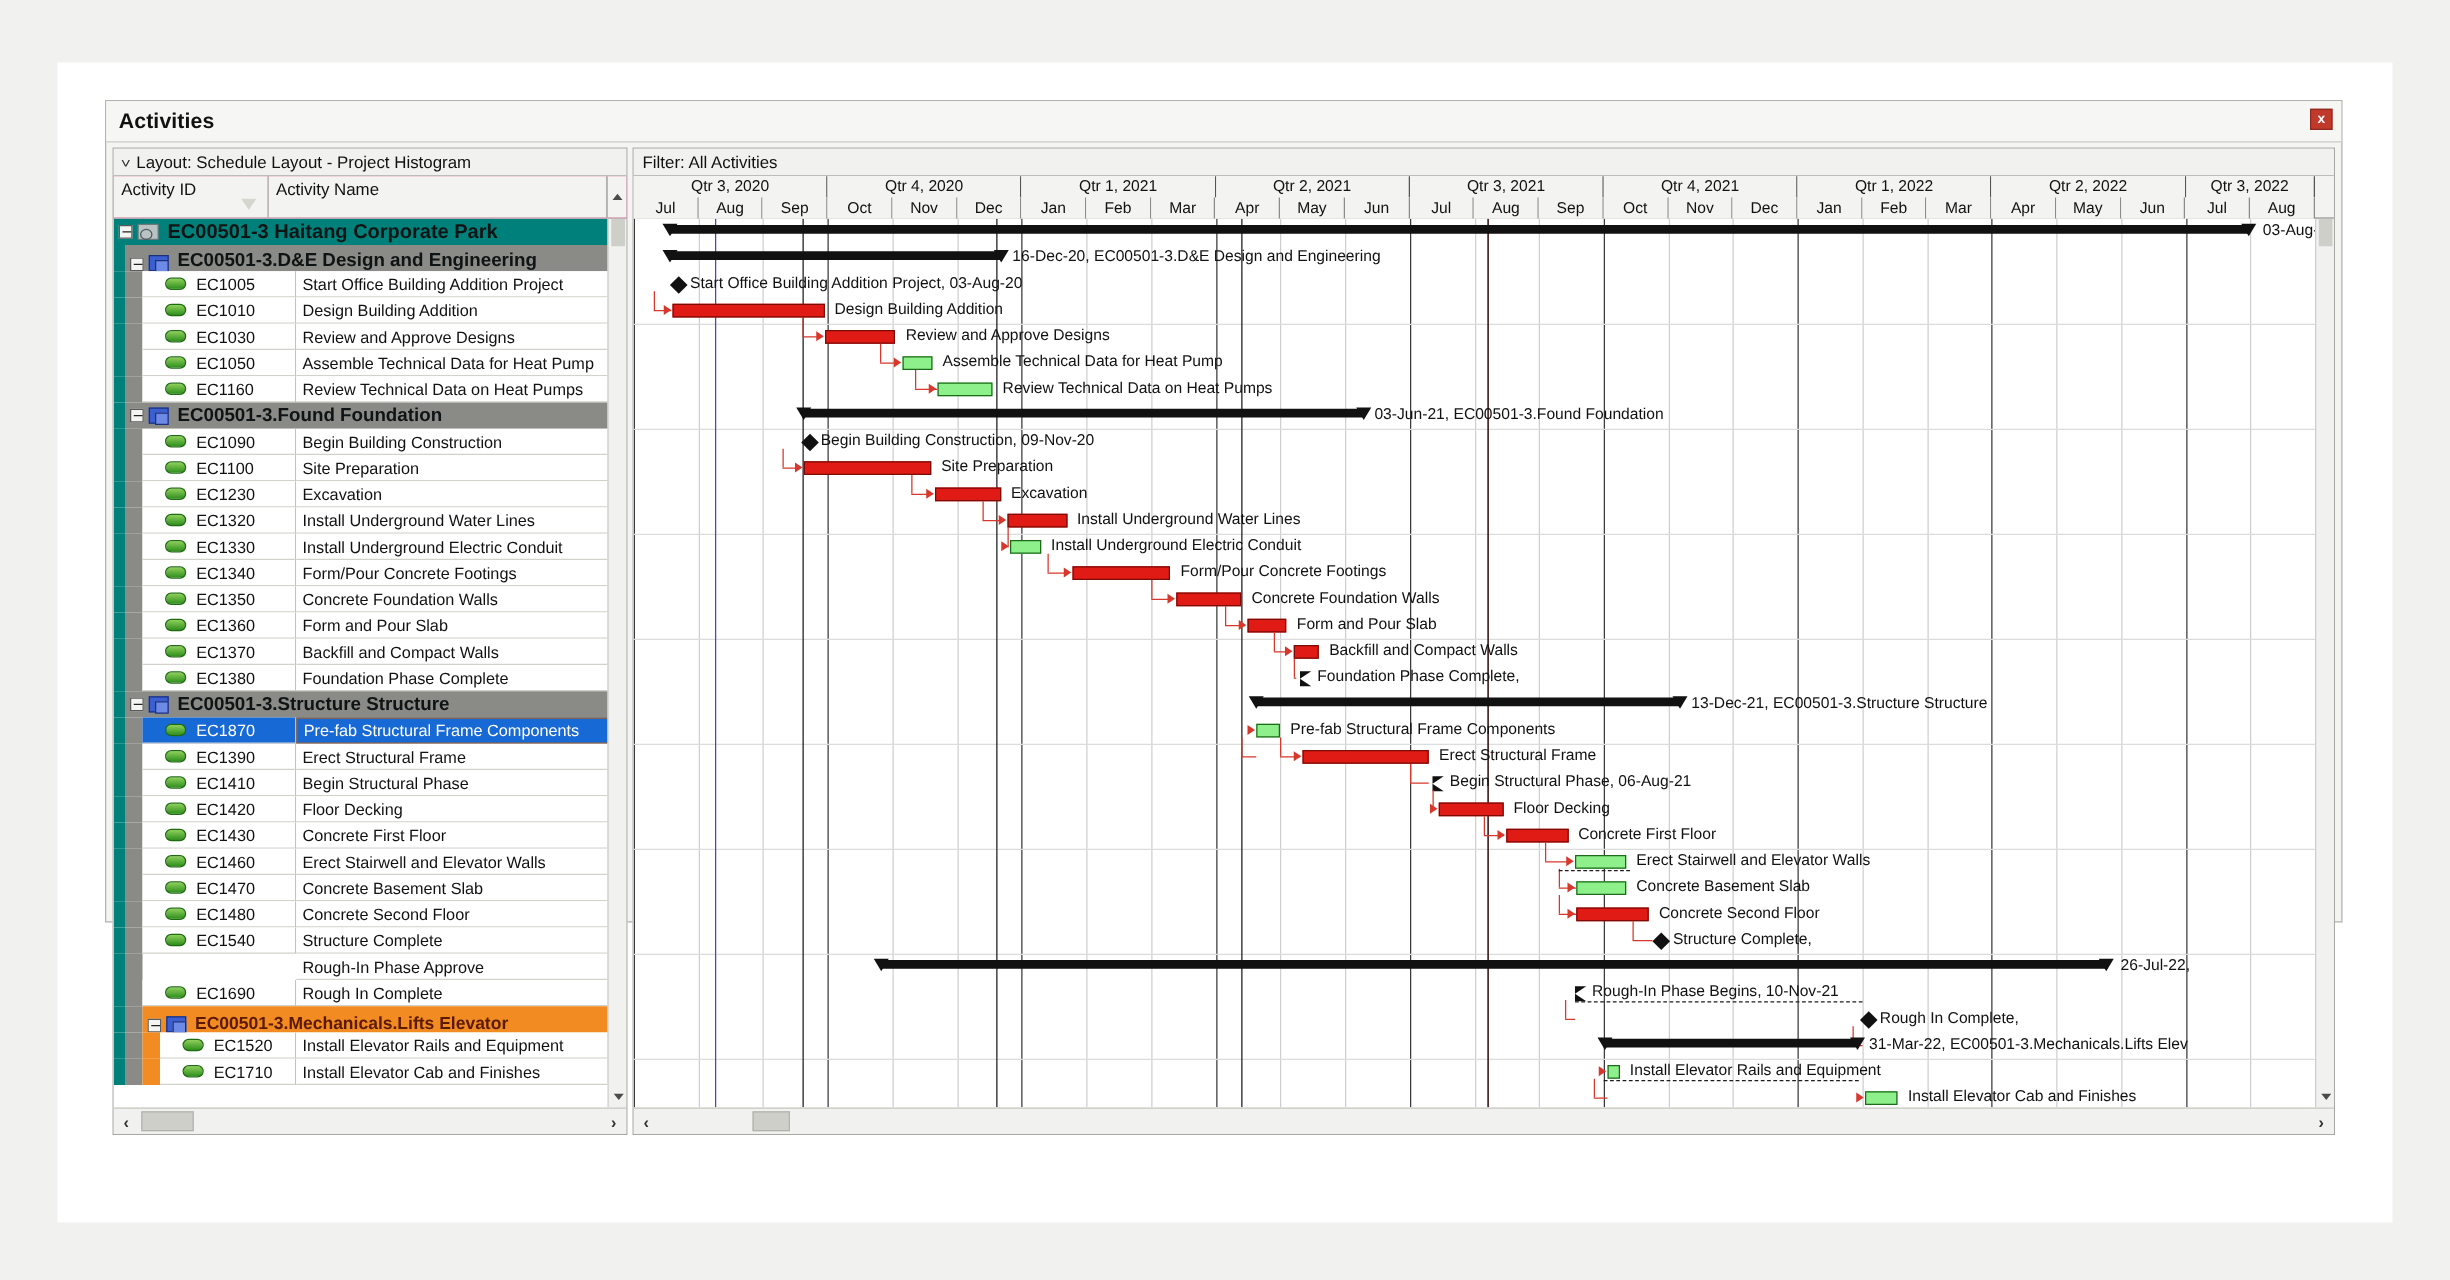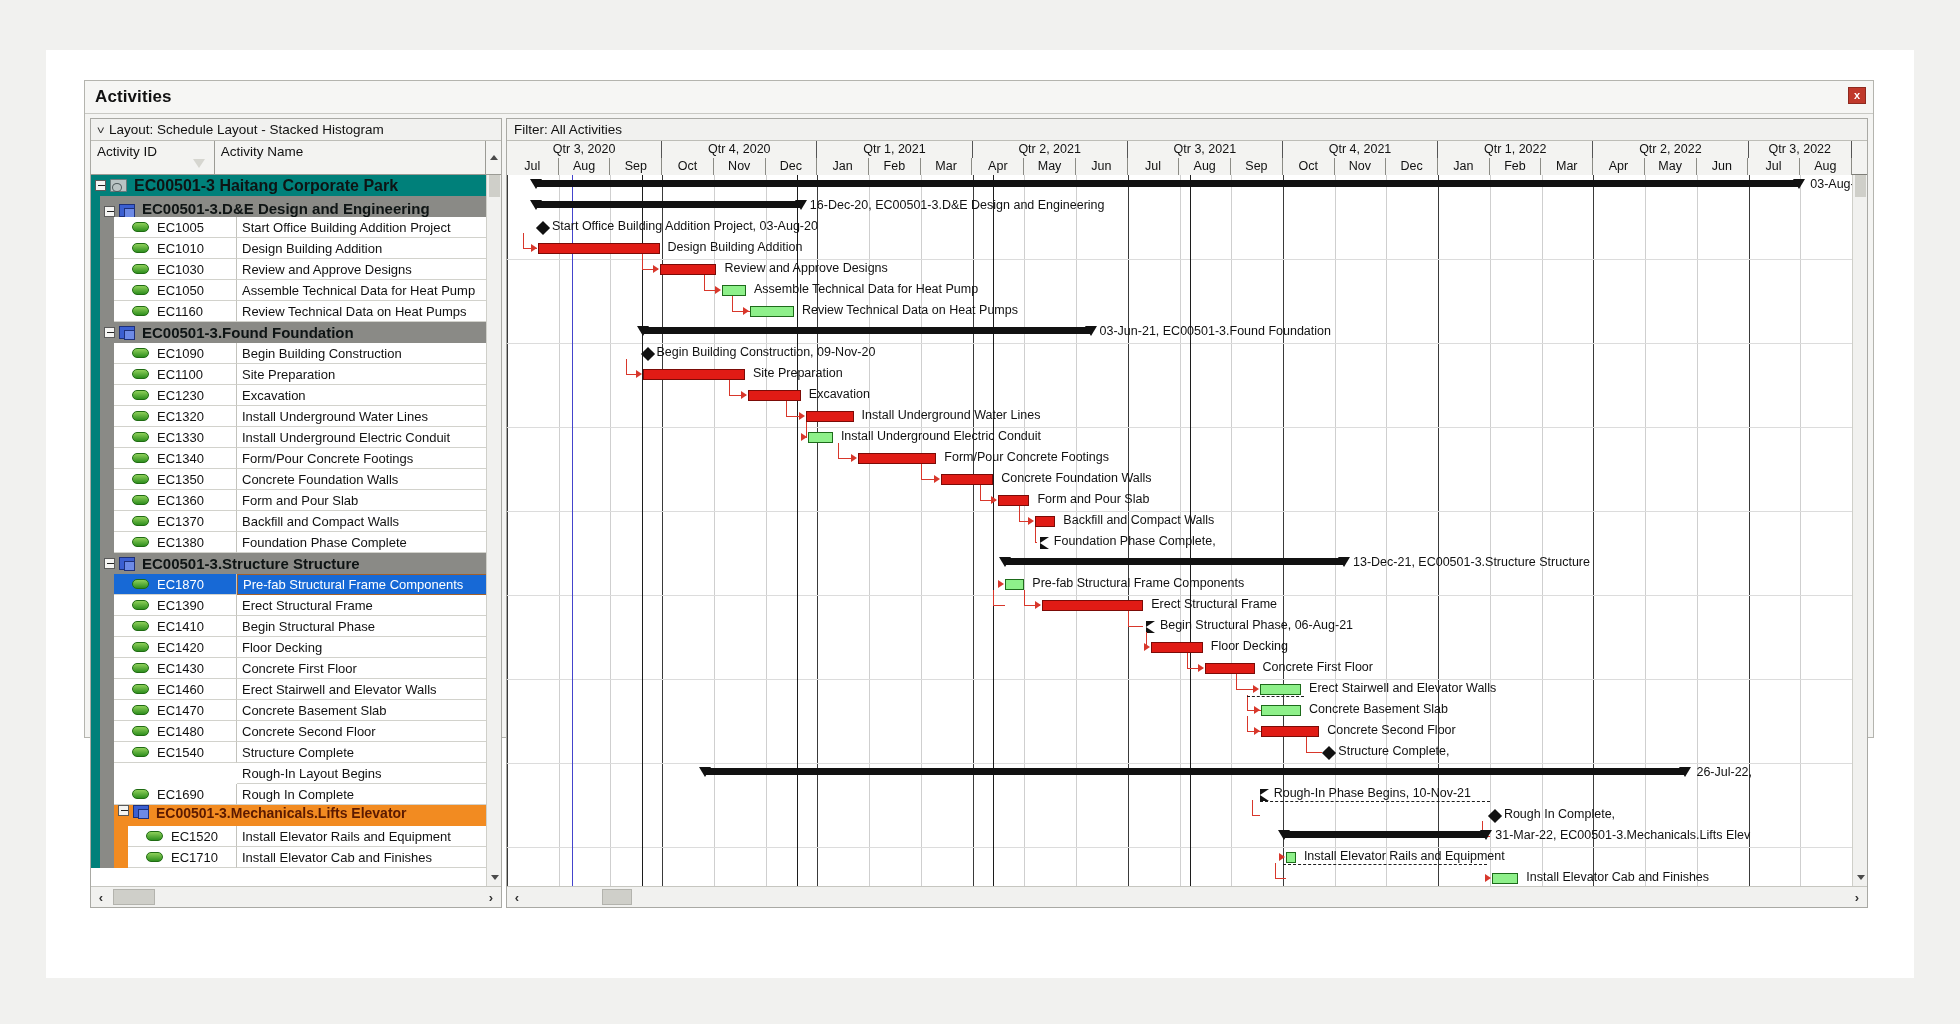--- a/index.html
+++ b/index.html
@@ -363,21 +363,21 @@
 
   <div class="window">
 
     <div class="win-title-bar">
       <div class="win-title">Activities</div>
       <div class="win-close">x</div>
     </div>
 
     <div class="left-panel">
       <div class="opt-bar">
-        <span class="chev">˅</span><span>Layout: Schedule Layout - Stacked Histogram</span>
+        <span class="chev">˅</span><span>Layout: Schedule Layout - Project Histogram</span>
       </div>
 
       <div class="tbl-head">
         <div class="th th-id">
           <span>Activity ID</span>
           <span class="th-sort"></span>
         </div>
         <div class="th th-name" style="width:272px">
           <span>Activity Name</span>
         </div>
@@ -634,35 +634,35 @@
             </div>
             <div class="row-name-cell">Structure Complete</div>
           </div>
           <div class="row">
             <div class="gutter" style="width: 9px; background: rgb(0, 128, 122);"></div>
             <div class="gutter" style="width: 14px; background: rgb(138, 138, 134);"></div>
             <div class="row-id-cell" style="width: 123px; margin-top: 24px;">
               <div class="ico-act" style="margin-left: 18px;"></div>
               <span style="margin-left: 8px;">EC1490</span>
             </div>
-            <div class="row-name-cell">Rough-In Layout Begins</div>
+            <div class="row-name-cell">Rough-In Phase Approve</div>
           </div>
           <div class="row">
             <div class="gutter" style="width: 9px; background: rgb(0, 128, 122);"></div>
             <div class="gutter" style="width: 14px; background: rgb(138, 138, 134);"></div>
             <div class="row-id-cell" style="width: 123px;">
               <div class="ico-act" style="margin-left: 18px;"></div>
               <span style="margin-left: 8px;">EC1690</span>
             </div>
             <div class="row-name-cell">Rough In Complete</div>
           </div>
           <div class="row row-wbs-orange">
             <div class="gutter" style="width: 9px; background: rgb(0, 128, 122);"></div>
             <div class="gutter" style="width: 14px; background: rgb(138, 138, 134);"></div>
-            <div class="cellfull" style="width: 373px; background: rgb(242, 139, 33); display: flex; align-items: flex-start; height: 100%; white-space: nowrap; overflow: hidden; font-weight: bold; font-size: 14px; color: rgb(91, 26, 0); padding-left: 4px;">
+            <div class="cellfull" style="width: 373px; background: rgb(242, 139, 33); display: flex; align-items: flex-end; height: 100%; white-space: nowrap; overflow: hidden; font-weight: bold; font-size: 14px; color: rgb(91, 26, 0); padding-left: 4px;">
               <div class="expander"></div>
               <div class="ico-wbs" style="margin-left: 4px;"></div>
               <span style="margin-left: 7px;">EC00501-3.Mechanicals.Lifts  Elevator</span>
             </div>
           </div>
           <div class="row">
             <div class="gutter" style="width: 9px; background: rgb(0, 128, 122);"></div>
             <div class="gutter" style="width: 14px; background: rgb(138, 138, 134);"></div>
             <div class="gutter" style="width: 14px; background: rgb(242, 139, 33);"></div>
             <div class="row-id-cell" style="width: 109px;">

